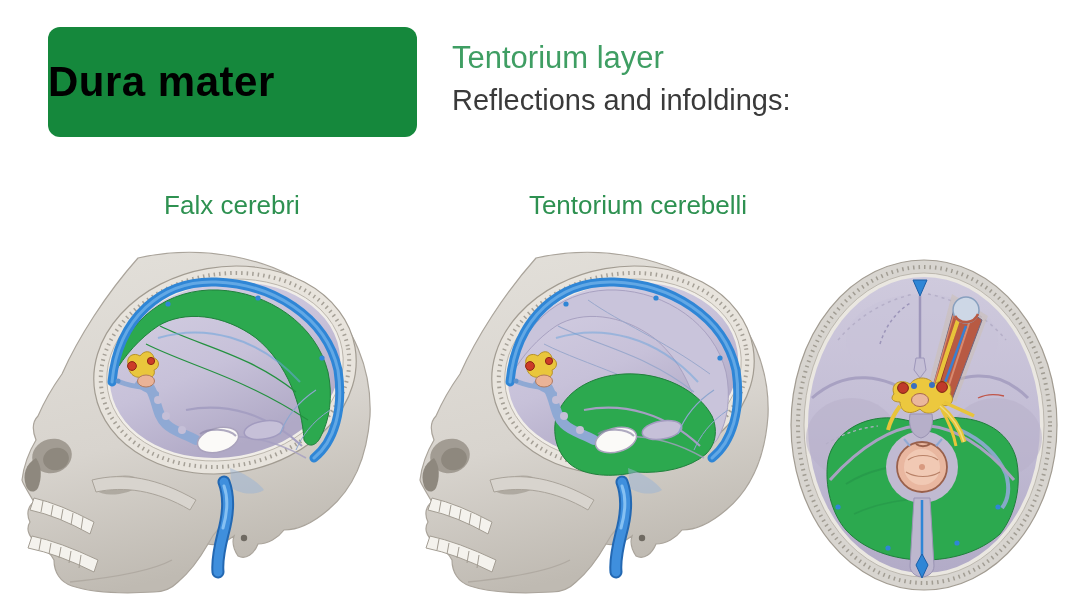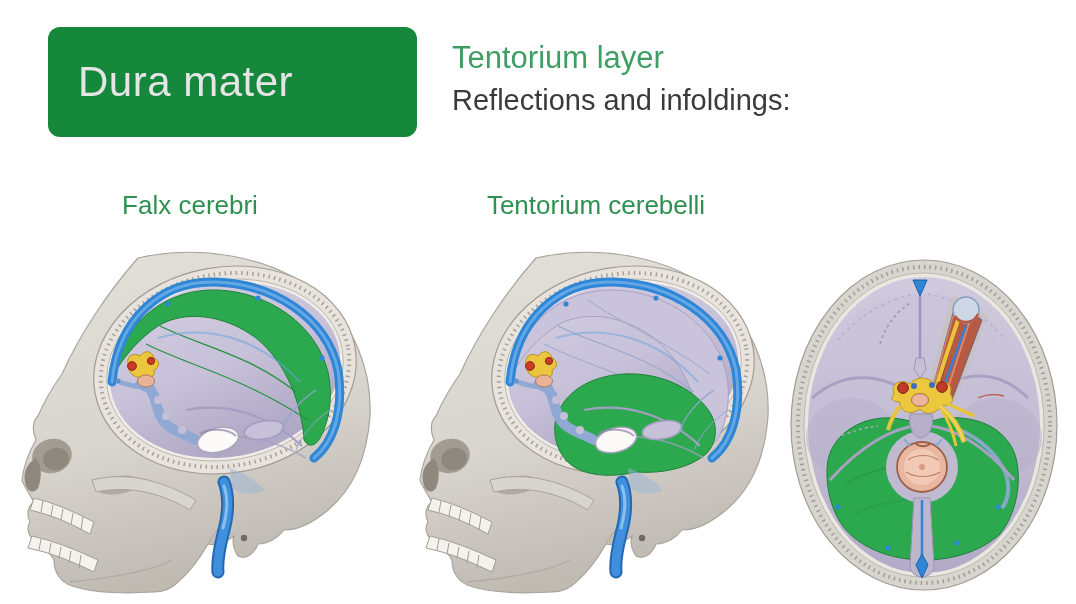--- a/index.html
+++ b/index.html
@@ -1,23 +1,23 @@
 <!DOCTYPE html>
 <html><head>
 <meta charset="utf-8">
 <style>
   html,body{margin:0;padding:0;background:#ffffff;}
   .stage{position:relative;width:1076px;height:604px;background:#ffffff;overflow:hidden;
          font-family:"Liberation Sans","DejaVu Sans",sans-serif;}
   .title-box{position:absolute;left:48px;top:27px;width:369px;height:110px;background:#15883c;
              border-radius:12px;display:flex;align-items:center;}
-  .title-box .title{color:#e5e5e5;font-size:42px;font-weight:400;letter-spacing:.5px;padding-left:30px;}
+  .title-box .title{color:#000000;font-size:42px;font-weight:700;letter-spacing:.5px;}
   .heading{position:absolute;left:452px;top:40px;font-size:31px;color:#3f9e63;font-weight:400;}
   .subheading{position:absolute;left:452px;top:84px;font-size:29px;color:#3a3a3a;font-weight:400;text-align:center;}
-  .fig-label{position:absolute;top:190px;font-size:26px;color:#2e9151;font-weight:400;text-align:center;}
+  .fig-label{position:absolute;top:190px;font-size:26px;color:#2e9151;font-weight:400;text-align:center;margin-left:42px;}
   .fig-label.falx{left:0;width:380px;}
   .fig-label.tentorium{left:398px;width:396px;}
   .illus{position:absolute;}
   .illus.one{left:0px;top:242px;}
   .illus.two{left:398px;top:242px;}
   .illus.three{left:782px;top:248px;}
   svg{display:block;}
 </style>
 </head>
 <body>

